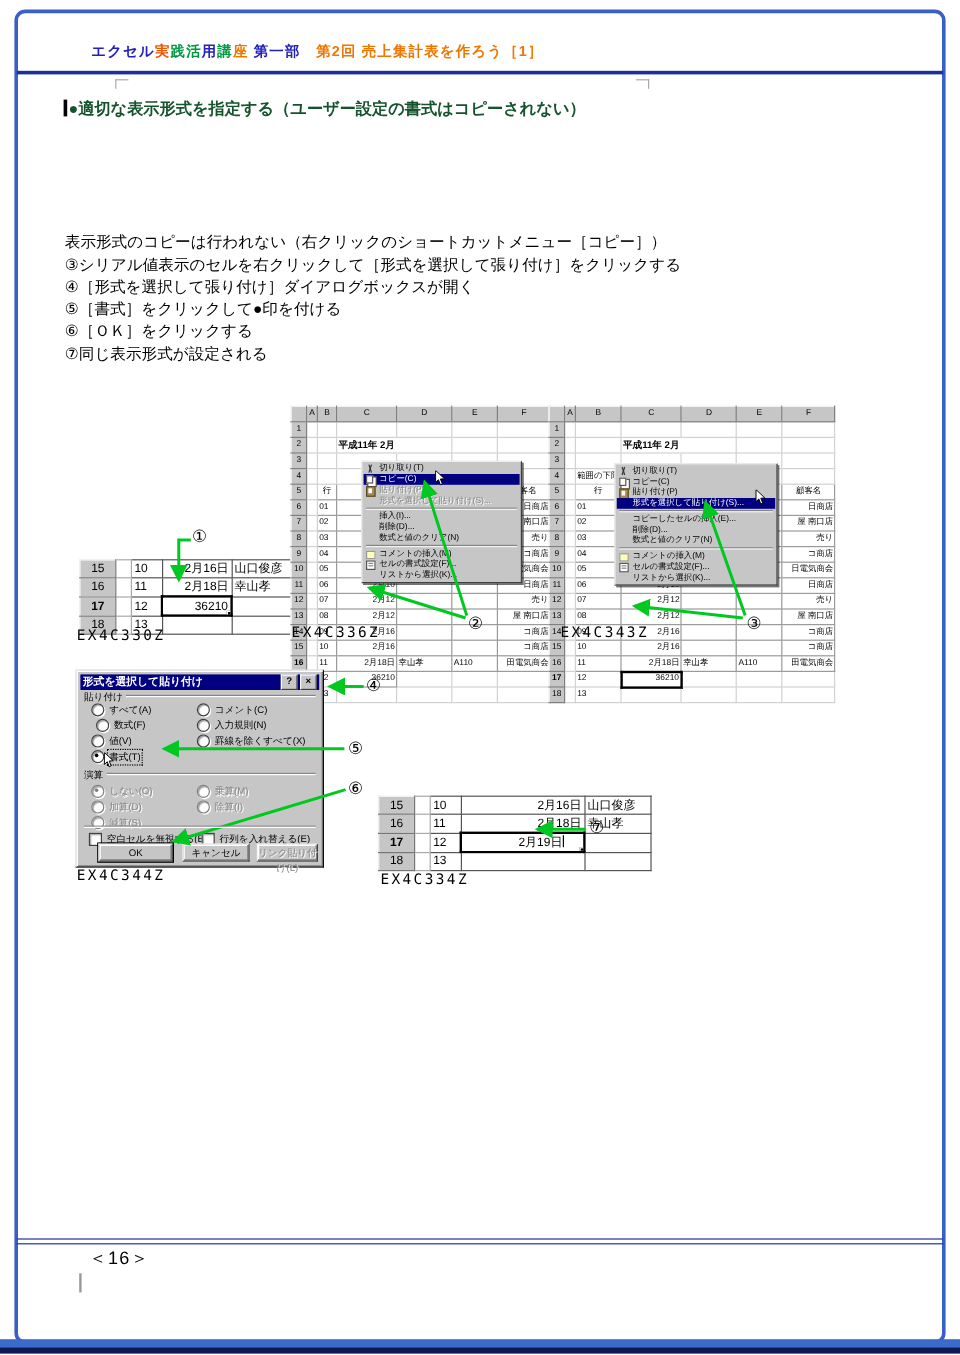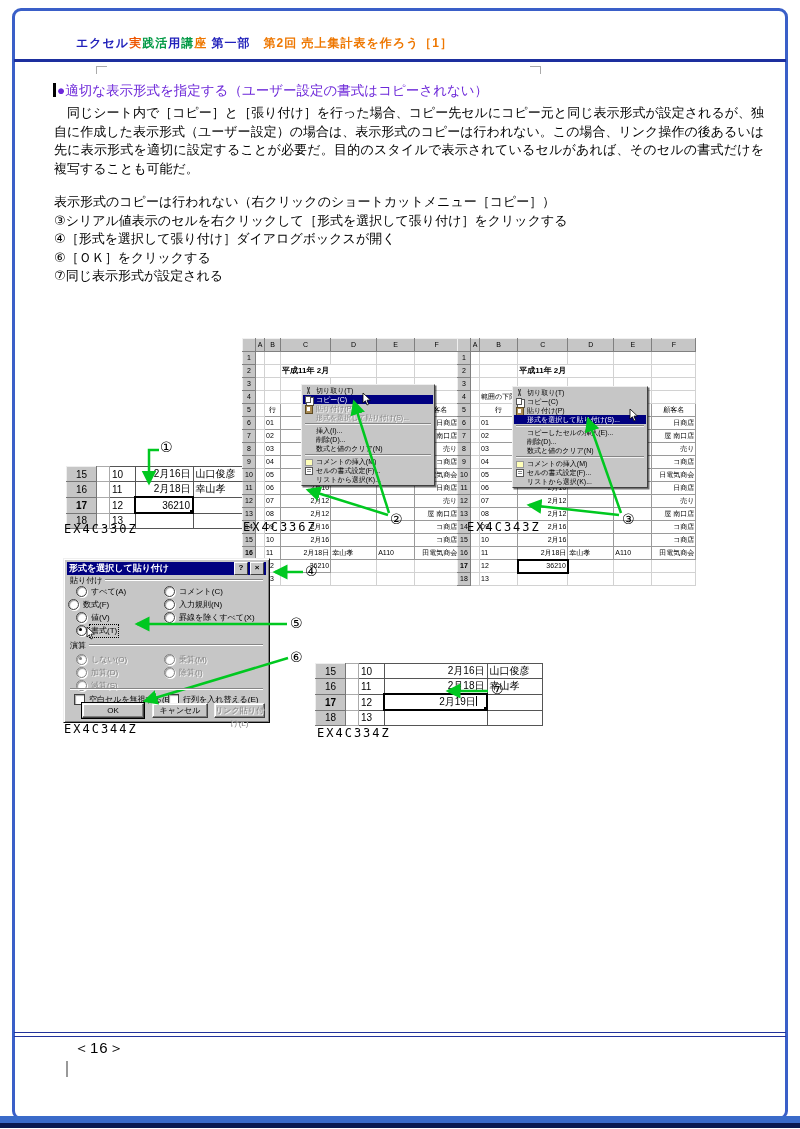--- a/index.html
+++ b/index.html
@@ -9,21 +9,21 @@
          border:3px solid #3a5fc8;border-radius:9px}
   .botbar{position:absolute;left:0;top:1116px;width:800px;height:8px;background:#3a6bc9}
   .botbar2{position:absolute;left:0;top:1123px;width:800px;height:5px;background:#0a1a50}
 
   .hdr{position:absolute;left:76px;top:35px;font-size:12px;font-weight:bold;letter-spacing:1px;white-space:nowrap}
   .hdr-rule{position:absolute;left:14px;top:59px;width:772px;height:3px;background:#1d2f9e}
   .cmark{position:absolute;width:10px;height:7px;border-top:1px solid #aaa}
   .cm-l{left:96px;top:66px;border-left:1px solid #aaa}
   .cm-r{left:530px;top:66px;border-right:1px solid #aaa}
 
-  .heading{position:absolute;left:53px;top:82px;font-size:13.5px;font-weight:normal;color:#6d28d9;white-space:nowrap}
+  .heading{position:absolute;left:53px;top:82px;font-size:13.5px;font-weight:bold;color:#14532d;white-space:nowrap}
   .caret-bar{display:inline-block;width:3px;height:14px;background:#000;vertical-align:-2px;margin-right:1px}
   .body-text{position:absolute;left:54px;top:104px;width:710px;font-size:13px;line-height:18.6px;text-align:justify}
   .steps{position:absolute;left:54px;top:193px;width:710px;font-size:13px;line-height:18.6px}
 
   .figlabel{position:absolute;font-family:"DejaVu Sans Mono","Liberation Mono",monospace;
             font-size:12px;letter-spacing:2px;white-space:nowrap}
 
   
   .small-tbl{position:absolute;border-collapse:collapse;font-size:10px;background:#fff;table-layout:fixed}
   .small-tbl td{height:14px;padding:0 2px;border:1px solid #555;background:#fff;overflow:hidden;white-space:nowrap}
@@ -110,25 +110,25 @@
   <div class="frame"></div>
 
   <div class="hdr" id="hdr-title"><span style="color: rgb(34, 34, 187);">エクセル</span><span style="color: rgb(238, 85, 0);">実</span><span style="color: rgb(0, 153, 68);">践</span><span style="color: rgb(0, 153, 68);">活</span><span style="color: rgb(34, 34, 187);">用</span><span style="color: rgb(0, 153, 68);">講</span><span style="color: rgb(238, 119, 0);">座</span><span style="color: rgb(34, 34, 187);"> 第一部</span><span style="color: rgb(238, 119, 0);">　第2回 売上集計表を作ろう［1］</span></div>
   <div class="hdr-rule"></div>
   <div class="cmark cm-l"></div>
   <div class="cmark cm-r"></div>
 
   <div class="heading">
     <span class="caret-bar"></span><span>●適切な表示形式を指定する（ユーザー設定の書式はコピーされない）</span>
   </div>
-  <div class="body-text">　同じシート内で［コピー］と［張り付け］を行った場合、コピー先セルにコピー元と同じ表示形式が設定されるが、独自に作成した表示形式（ユーザー設定）の場合は、表示形式のコピーは行われない。この場合、リンク操作の後あるいは先に表示形式を適切に設定することが必要だ。目的のスタイルで表示されているセルがあれば、そのセルの書式だけを複写することも可能だ。</div>
   <div class="steps" id="steps">
       <div>表示形式のコピーは行われない（右クリックのショートカットメニュー［コピー］）</div>
       <div>③シリアル値表示のセルを右クリックして［形式を選択して張り付け］をクリックする</div>
       <div>④［形式を選択して張り付け］ダイアログボックスが開く</div>
+      <div>⑤［書式］をクリックして●印を付ける</div>
       <div>⑥［ＯＫ］をクリックする</div>
       <div>⑦同じ表示形式が設定される</div>
     </div>
 
   <table class="small-tbl" id="fig-330-table" style="left:66px;top:466px">
       <tbody>
         <tr>
           <td class="rn">15</td>
           <td class="gap"></td>
           <td class="num">10</td>
@@ -576,21 +576,21 @@
       <span class="tbtn">?</span>
       <span class="tbtn">×</span>
     </div>
     <div class="grp-label" style="top:16px">貼り付け</div>
     <div class="etchline" style="top:20px;left:6px;right:6px"></div>
     <div id="pg-opts">
         <div class="ropt" style="left: 12px; top: 27px;">
           <span class="rad"></span>
           <span class="rlab">すべて(A)</span>
         </div>
-        <div class="ropt" style="left: 4px; top: 40px; justify-content: center;">
+        <div class="ropt" style="left: 16px; top: 40px; justify-content: center;">
           <span class="rad"></span>
           <span class="rlab">数式(F)</span>
         </div>
         <div class="ropt" style="left: 12px; top: 53px;">
           <span class="rad"></span>
           <span class="rlab">値(V)</span>
         </div>
         <div class="ropt" style="left: 12px; top: 66px;">
           <span class="rad on"></span>
           <span class="rlab frect">書式(T)</span>
@@ -669,21 +669,21 @@
           <td class="rn">16</td>
           <td class="gap"></td>
           <td class="num">11</td>
           <td class="c2" style="text-align: right;">2月18日</td>
           <td class="c3">幸山孝</td>
         </tr>
         <tr>
           <td class="rn b">17</td>
           <td class="gap"></td>
           <td class="num">12</td>
-          <td class="c2 sel" style="text-align: center; padding-left: 47px;">2月19日<span class="tcur"></span></td>
+          <td class="c2 sel" style="text-align: left; padding-left: 47px;">2月19日<span class="tcur"></span></td>
           <td class="c3"></td>
         </tr>
         <tr>
           <td class="rn">18</td>
           <td class="gap"></td>
           <td class="num">13</td>
           <td class="c2" style="text-align: right;"></td>
           <td class="c3"></td>
         </tr>
       </tbody>

